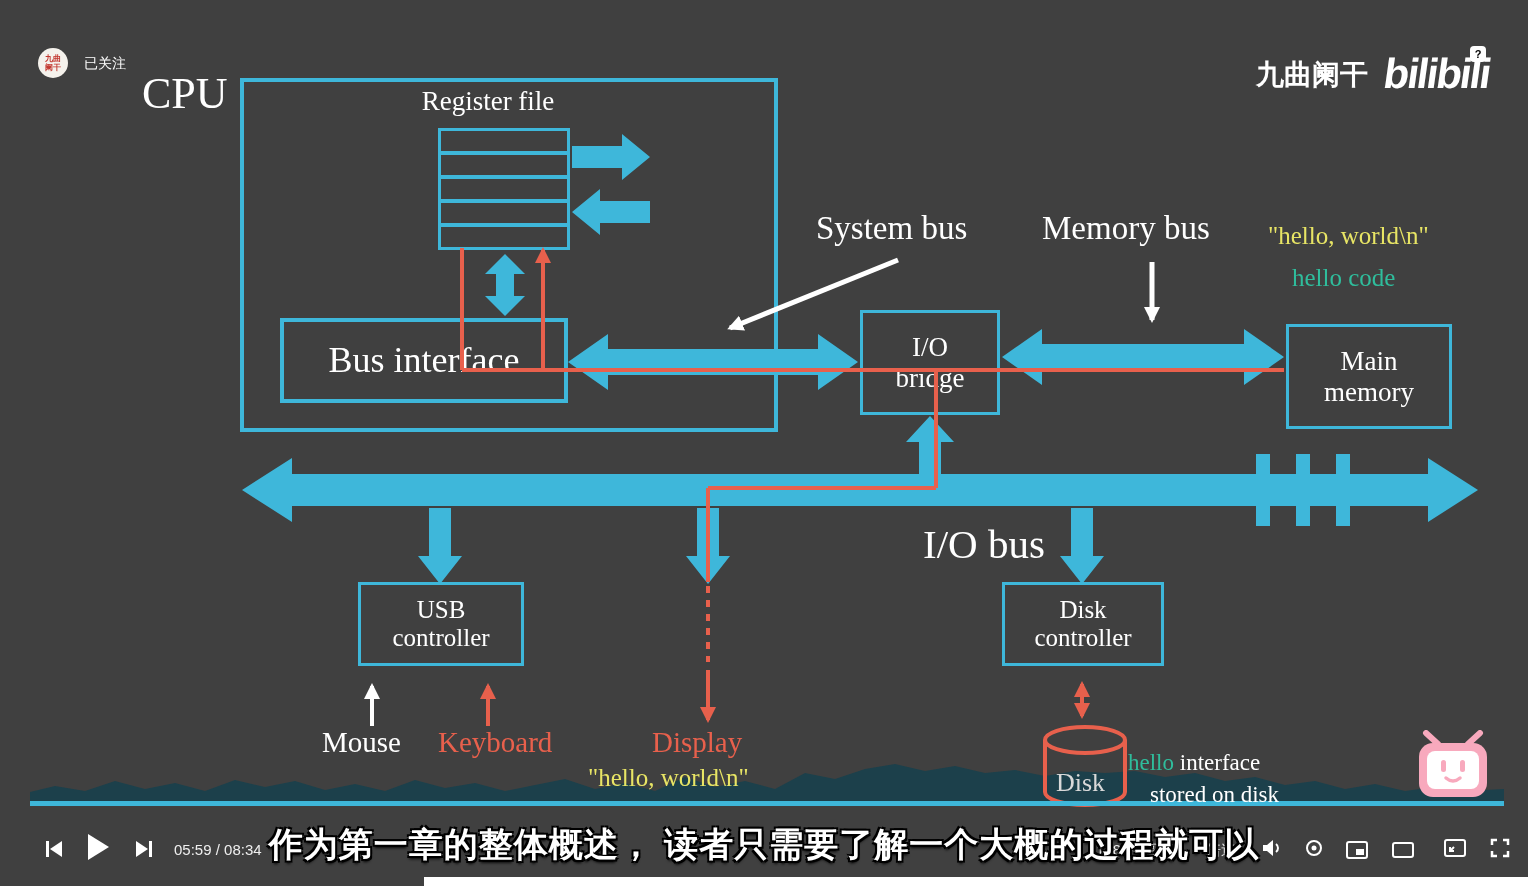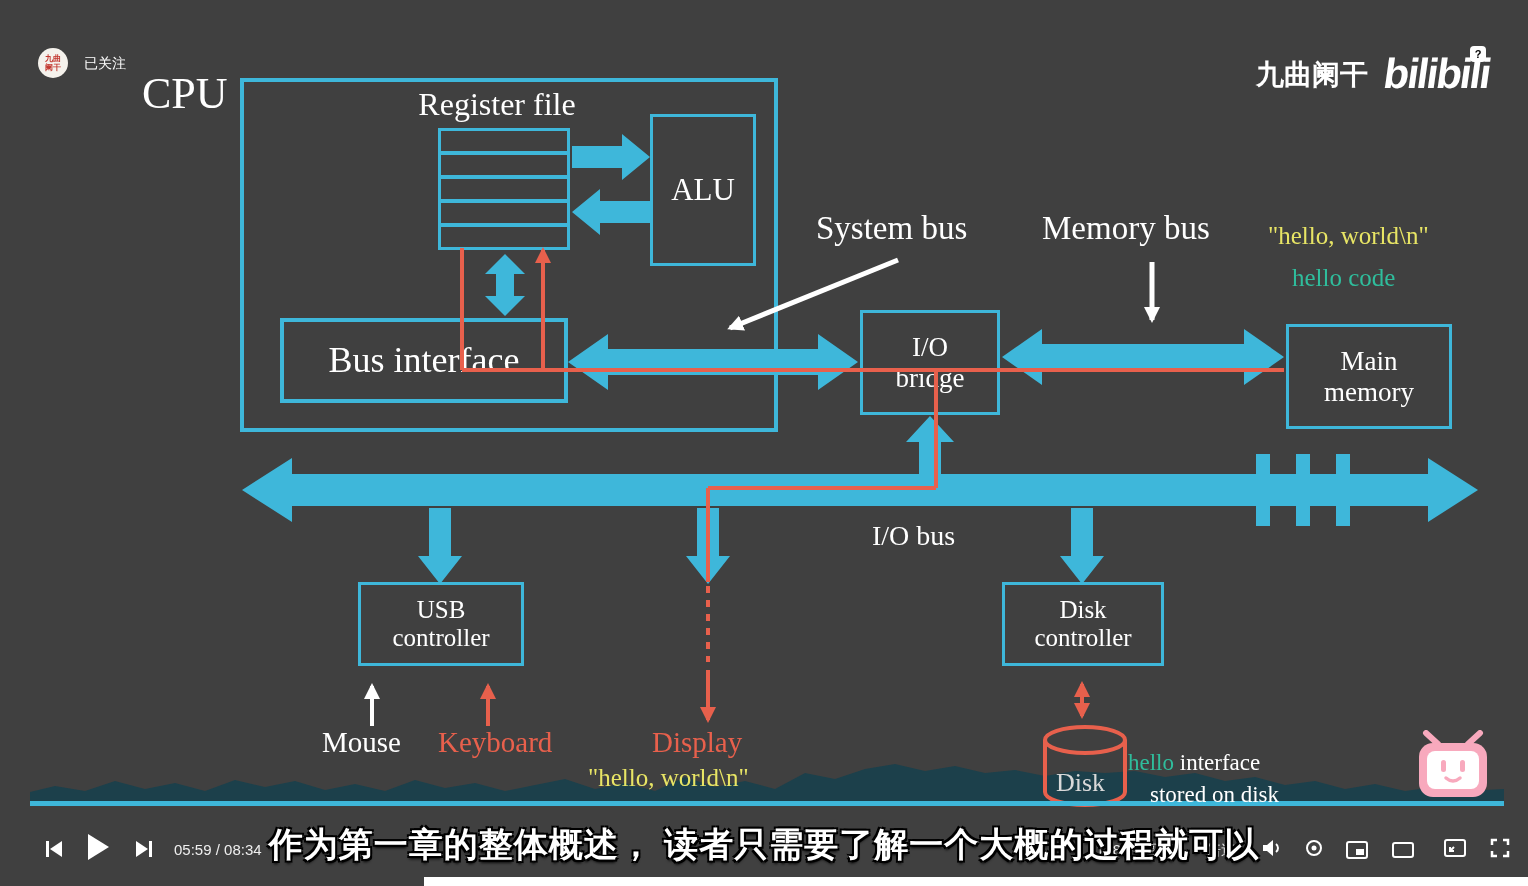--- a/index.html
+++ b/index.html
@@ -47,31 +47,28 @@
       <span>九曲阑干</span>
     </div>
   <div id="followbadge" class="cjk">已关注</div>
   <div id="uploader" class="cjk">九曲阑干</div>
   <div id="bililogo">bilibili</div>
   <div id="logobadge">?</div>
 
   <div class="lbl" style="left:142px;top:68px;font-size:44px">CPU</div>
   <div class="box" style="left:240px;top:78px;width:538px;height:354px;border-width:4px"></div>
 
-  <div class="lbl" style="left:397px;top:86px;width:200px;text-align:center;font-size:32px">Register file</div>
+  <div class="lbl" style="left:388px;top:86px;width:200px;text-align:center;font-size:27px">Register file</div>
   <div class="box" style="left:438px;top:128px;width:132px;height:122px">
     <div class="rfline" style="top:20px"></div>
     <div class="rfline" style="top:44px"></div>
     <div class="rfline" style="top:68px"></div>
     <div class="rfline" style="top:92px"></div>
   </div>
 
-  <div class="box" style="left:650px;top:114px;width:106px;height:152px;font-size:31px">
-    <div>ALU</div>
-  </div>
 
 
   <div class="box" style="left:280px;top:318px;width:288px;height:85px;border-width:4px;font-size:36px">
     <div>Bus interface</div>
   </div>
 
   <div class="lbl" style="left:816px;top:210px;font-size:33px">System bus</div>
   <div class="lbl" style="left:1042px;top:210px;font-size:33px">Memory bus</div>
 
   <div class="box" style="left:860px;top:310px;width:140px;height:105px;font-size:27px">
@@ -80,21 +77,21 @@
   </div>
 
   <div class="box" style="left:1286px;top:324px;width:166px;height:105px;font-size:27px">
     <div>Main</div>
     <div>memory</div>
   </div>
 
   <div class="lbl yellow" style="left:1268px;top:222px;font-size:25px">"hello, world\n"</div>
   <div class="lbl teal" style="left:1292px;top:264px;font-size:25px">hello code</div>
 
-  <div class="lbl" style="left:872px;top:520px;font-size:28px">I/O bus</div>
+  <div class="lbl" style="left:923px;top:520px;font-size:41px">I/O bus</div>
 
   <div class="box" style="left:358px;top:582px;width:166px;height:84px;font-size:25px">
     <div>USB</div>
     <div>controller</div>
   </div>
   <div class="box" style="left:1002px;top:582px;width:162px;height:84px;font-size:25px">
     <div>Disk</div>
     <div>controller</div>
   </div>
 

